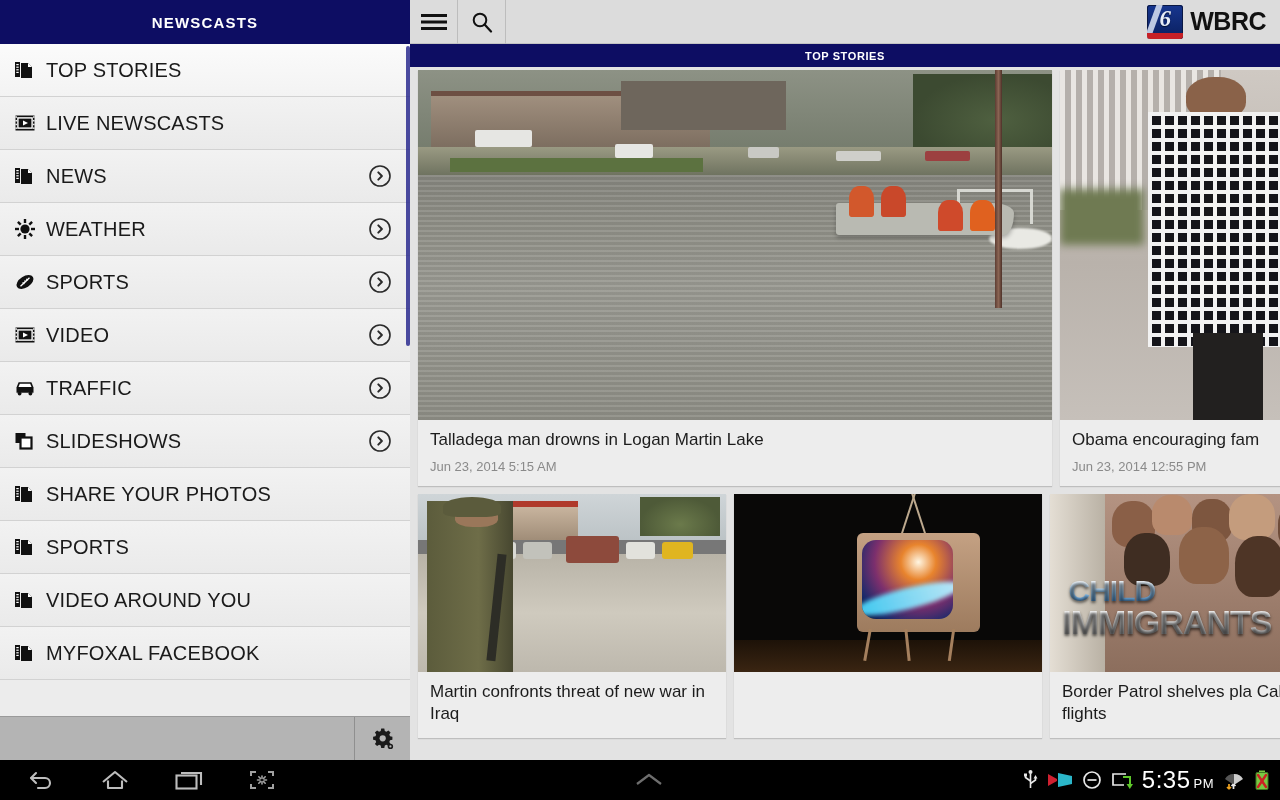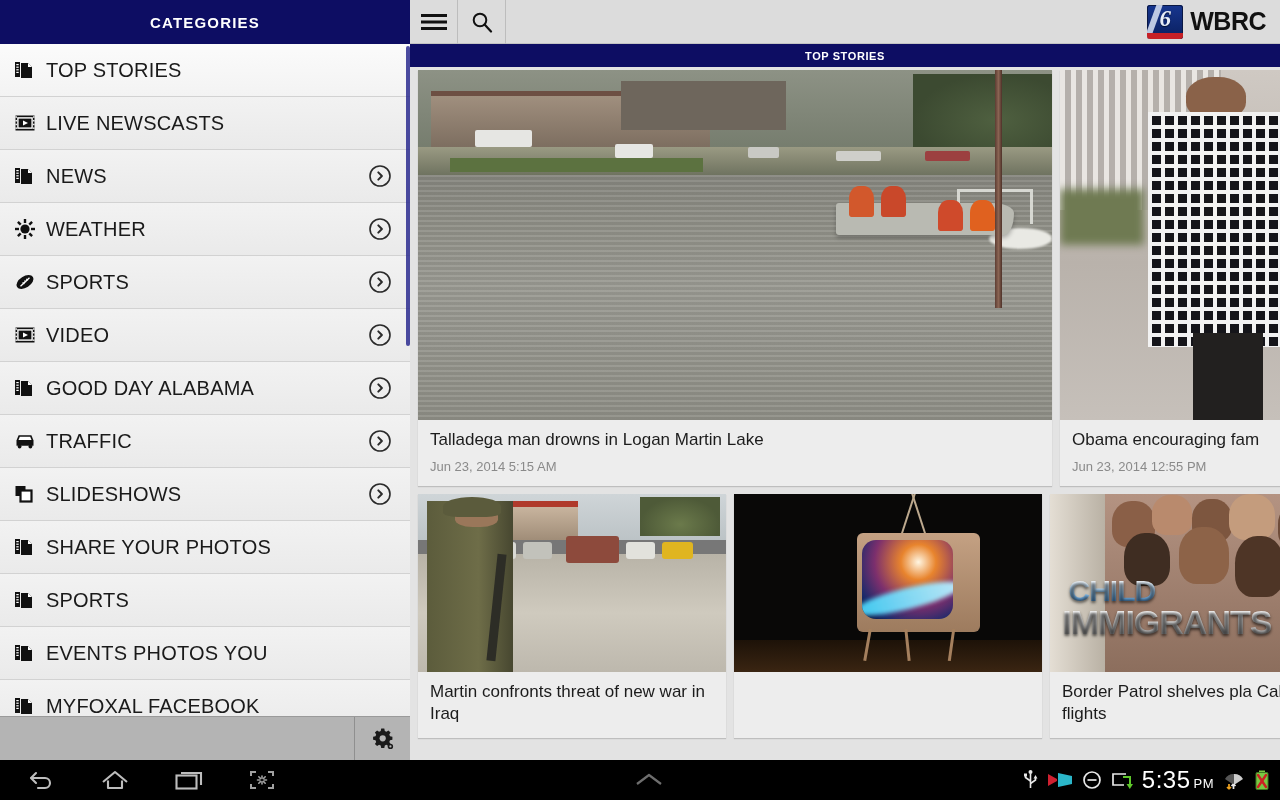--- a/index.html
+++ b/index.html
@@ -198,21 +198,21 @@
   svg { display:block; }
 </style>
 </head>
 <body>
 
 <div id="app">
 
   <div id="sidebar">
 
     <div id="sidebar-header">
-      <span class="title">CATEGORIES</span>
+      <span class="title">NEWSCASTS</span>
     </div>
 
     <div id="sidebar-list">
         <div class="cat-item first">
           <span class="cat-icon">
             <svg width="22" height="22" viewBox="0 0 22 22">
               <rect x="1" y="3" width="5" height="15" fill="#111"></rect>
         <rect x="2.3" y="5" width="2.4" height="1.2" fill="#fff"></rect>
         <rect x="2.3" y="7.6" width="2.4" height="1.2" fill="#fff"></rect>
         <rect x="2.3" y="10.2" width="2.4" height="1.2" fill="#fff"></rect>
@@ -331,110 +331,90 @@
           <span class="cat-chevron">
             <svg width="24" height="24" viewBox="0 0 24 24">
   <circle cx="12" cy="12" r="10" fill="none" stroke="#2a2a2a" stroke-width="1.6"></circle>
   <path d="M10.3 8.4 L13.9 12 L10.3 15.6" fill="none" stroke="#2a2a2a" stroke-width="2" stroke-linecap="round" stroke-linejoin="round"></path>
 </svg>
           </span>
         </div>
         <div class="cat-item">
           <span class="cat-icon">
             <svg width="22" height="22" viewBox="0 0 22 22">
+              <path d="M2.5 10.5 L4.6 5.2 h12.8 l2.1 5.3 v5.3 h-17 z" fill="#111"></path>
+        <path d="M5.8 6.8 h10.4 l1.3 3.3 h-13 z" fill="#fff"></path>
+        <circle cx="5.6" cy="16.6" r="1.9" fill="#111"></circle>
+              <circle cx="16.4" cy="16.6" r="1.9" fill="#111"></circle>
+            </svg>
+          </span>
+          <span class="cat-label">TRAFFIC</span>
+          <span class="cat-chevron">
+            <svg width="24" height="24" viewBox="0 0 24 24">
+  <circle cx="12" cy="12" r="10" fill="none" stroke="#2a2a2a" stroke-width="1.6"></circle>
+  <path d="M10.3 8.4 L13.9 12 L10.3 15.6" fill="none" stroke="#2a2a2a" stroke-width="2" stroke-linecap="round" stroke-linejoin="round"></path>
+</svg>
+          </span>
+        </div>
+        <div class="cat-item">
+          <span class="cat-icon">
+            <svg width="22" height="22" viewBox="0 0 22 22">
+              <rect x="1.5" y="3" width="10" height="10" fill="#111"></rect>
+        <rect x="6.5" y="7.5" width="11" height="11" fill="#fff" stroke="#111" stroke-width="2.2"></rect>
+            </svg>
+          </span>
+          <span class="cat-label">SLIDESHOWS</span>
+          <span class="cat-chevron">
+            <svg width="24" height="24" viewBox="0 0 24 24">
+  <circle cx="12" cy="12" r="10" fill="none" stroke="#2a2a2a" stroke-width="1.6"></circle>
+  <path d="M10.3 8.4 L13.9 12 L10.3 15.6" fill="none" stroke="#2a2a2a" stroke-width="2" stroke-linecap="round" stroke-linejoin="round"></path>
+</svg>
+          </span>
+        </div>
+        <div class="cat-item">
+          <span class="cat-icon">
+            <svg width="22" height="22" viewBox="0 0 22 22">
               <rect x="1" y="3" width="5" height="15" fill="#111"></rect>
         <rect x="2.3" y="5" width="2.4" height="1.2" fill="#fff"></rect>
         <rect x="2.3" y="7.6" width="2.4" height="1.2" fill="#fff"></rect>
         <rect x="2.3" y="10.2" width="2.4" height="1.2" fill="#fff"></rect>
         <rect x="2.3" y="12.8" width="2.4" height="1.2" fill="#fff"></rect>
         <path d="M7 4 h7 l4 4 v11 h-11 z" fill="#111"></path>
         <path d="M14 4 v4 h4 z" fill="#fff"></path>
             </svg>
           </span>
-          <span class="cat-label">GOOD DAY ALABAMA</span>
-          <span class="cat-chevron">
-            <svg width="24" height="24" viewBox="0 0 24 24">
-  <circle cx="12" cy="12" r="10" fill="none" stroke="#2a2a2a" stroke-width="1.6"></circle>
-  <path d="M10.3 8.4 L13.9 12 L10.3 15.6" fill="none" stroke="#2a2a2a" stroke-width="2" stroke-linecap="round" stroke-linejoin="round"></path>
-</svg>
-          </span>
-        </div>
-        <div class="cat-item">
-          <span class="cat-icon">
-            <svg width="22" height="22" viewBox="0 0 22 22">
-              <path d="M2.5 10.5 L4.6 5.2 h12.8 l2.1 5.3 v5.3 h-17 z" fill="#111"></path>
-        <path d="M5.8 6.8 h10.4 l1.3 3.3 h-13 z" fill="#fff"></path>
-        <circle cx="5.6" cy="16.6" r="1.9" fill="#111"></circle>
-              <circle cx="16.4" cy="16.6" r="1.9" fill="#111"></circle>
-            </svg>
-          </span>
-          <span class="cat-label">TRAFFIC</span>
-          <span class="cat-chevron">
-            <svg width="24" height="24" viewBox="0 0 24 24">
-  <circle cx="12" cy="12" r="10" fill="none" stroke="#2a2a2a" stroke-width="1.6"></circle>
-  <path d="M10.3 8.4 L13.9 12 L10.3 15.6" fill="none" stroke="#2a2a2a" stroke-width="2" stroke-linecap="round" stroke-linejoin="round"></path>
-</svg>
-          </span>
-        </div>
-        <div class="cat-item">
-          <span class="cat-icon">
-            <svg width="22" height="22" viewBox="0 0 22 22">
-              <rect x="1.5" y="3" width="10" height="10" fill="#111"></rect>
-        <rect x="6.5" y="7.5" width="11" height="11" fill="#fff" stroke="#111" stroke-width="2.2"></rect>
-            </svg>
-          </span>
-          <span class="cat-label">SLIDESHOWS</span>
-          <span class="cat-chevron">
-            <svg width="24" height="24" viewBox="0 0 24 24">
-  <circle cx="12" cy="12" r="10" fill="none" stroke="#2a2a2a" stroke-width="1.6"></circle>
-  <path d="M10.3 8.4 L13.9 12 L10.3 15.6" fill="none" stroke="#2a2a2a" stroke-width="2" stroke-linecap="round" stroke-linejoin="round"></path>
-</svg>
-          </span>
+          <span class="cat-label">SHARE YOUR PHOTOS</span>
         </div>
         <div class="cat-item">
           <span class="cat-icon">
             <svg width="22" height="22" viewBox="0 0 22 22">
               <rect x="1" y="3" width="5" height="15" fill="#111"></rect>
         <rect x="2.3" y="5" width="2.4" height="1.2" fill="#fff"></rect>
         <rect x="2.3" y="7.6" width="2.4" height="1.2" fill="#fff"></rect>
         <rect x="2.3" y="10.2" width="2.4" height="1.2" fill="#fff"></rect>
         <rect x="2.3" y="12.8" width="2.4" height="1.2" fill="#fff"></rect>
         <path d="M7 4 h7 l4 4 v11 h-11 z" fill="#111"></path>
         <path d="M14 4 v4 h4 z" fill="#fff"></path>
             </svg>
           </span>
-          <span class="cat-label">SHARE YOUR PHOTOS</span>
+          <span class="cat-label">SPORTS</span>
         </div>
         <div class="cat-item">
           <span class="cat-icon">
             <svg width="22" height="22" viewBox="0 0 22 22">
               <rect x="1" y="3" width="5" height="15" fill="#111"></rect>
         <rect x="2.3" y="5" width="2.4" height="1.2" fill="#fff"></rect>
         <rect x="2.3" y="7.6" width="2.4" height="1.2" fill="#fff"></rect>
         <rect x="2.3" y="10.2" width="2.4" height="1.2" fill="#fff"></rect>
         <rect x="2.3" y="12.8" width="2.4" height="1.2" fill="#fff"></rect>
         <path d="M7 4 h7 l4 4 v11 h-11 z" fill="#111"></path>
         <path d="M14 4 v4 h4 z" fill="#fff"></path>
             </svg>
           </span>
-          <span class="cat-label">SPORTS</span>
-        </div>
-        <div class="cat-item">
-          <span class="cat-icon">
-            <svg width="22" height="22" viewBox="0 0 22 22">
-              <rect x="1" y="3" width="5" height="15" fill="#111"></rect>
-        <rect x="2.3" y="5" width="2.4" height="1.2" fill="#fff"></rect>
-        <rect x="2.3" y="7.6" width="2.4" height="1.2" fill="#fff"></rect>
-        <rect x="2.3" y="10.2" width="2.4" height="1.2" fill="#fff"></rect>
-        <rect x="2.3" y="12.8" width="2.4" height="1.2" fill="#fff"></rect>
-        <path d="M7 4 h7 l4 4 v11 h-11 z" fill="#111"></path>
-        <path d="M14 4 v4 h4 z" fill="#fff"></path>
-            </svg>
-          </span>
-          <span class="cat-label">EVENTS PHOTOS YOU</span>
+          <span class="cat-label">VIDEO AROUND YOU</span>
         </div>
         <div class="cat-item">
           <span class="cat-icon">
             <svg width="22" height="22" viewBox="0 0 22 22">
               <rect x="1" y="3" width="5" height="15" fill="#111"></rect>
         <rect x="2.3" y="5" width="2.4" height="1.2" fill="#fff"></rect>
         <rect x="2.3" y="7.6" width="2.4" height="1.2" fill="#fff"></rect>
         <rect x="2.3" y="10.2" width="2.4" height="1.2" fill="#fff"></rect>
         <rect x="2.3" y="12.8" width="2.4" height="1.2" fill="#fff"></rect>
         <path d="M7 4 h7 l4 4 v11 h-11 z" fill="#111"></path>

